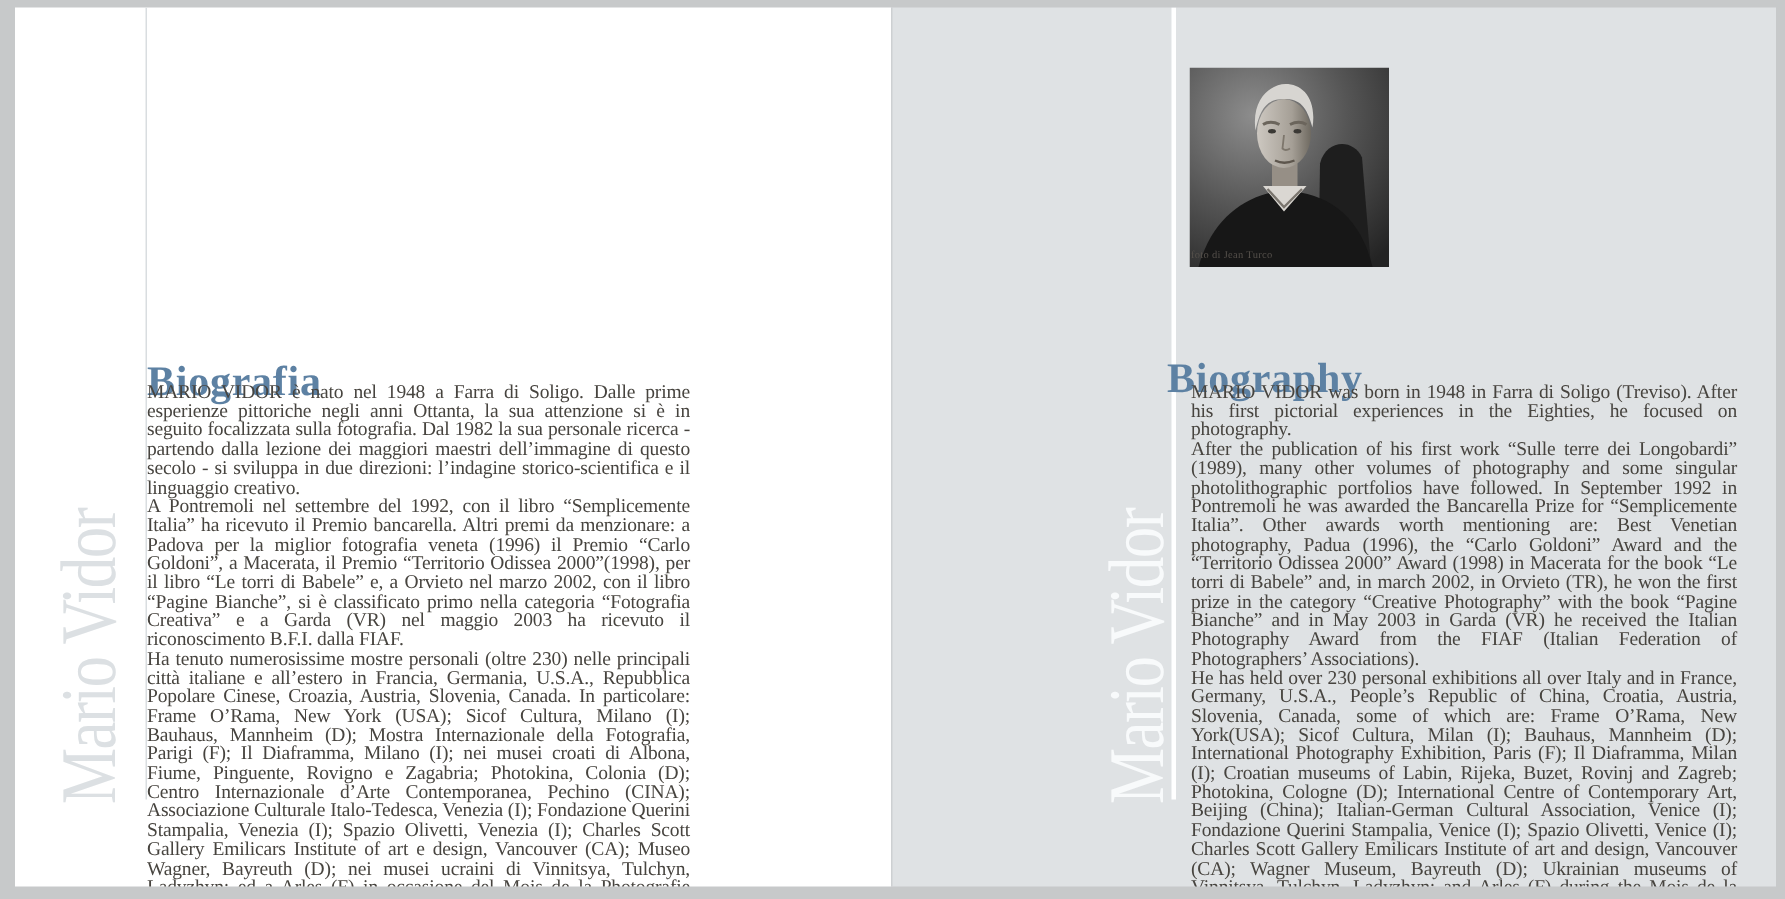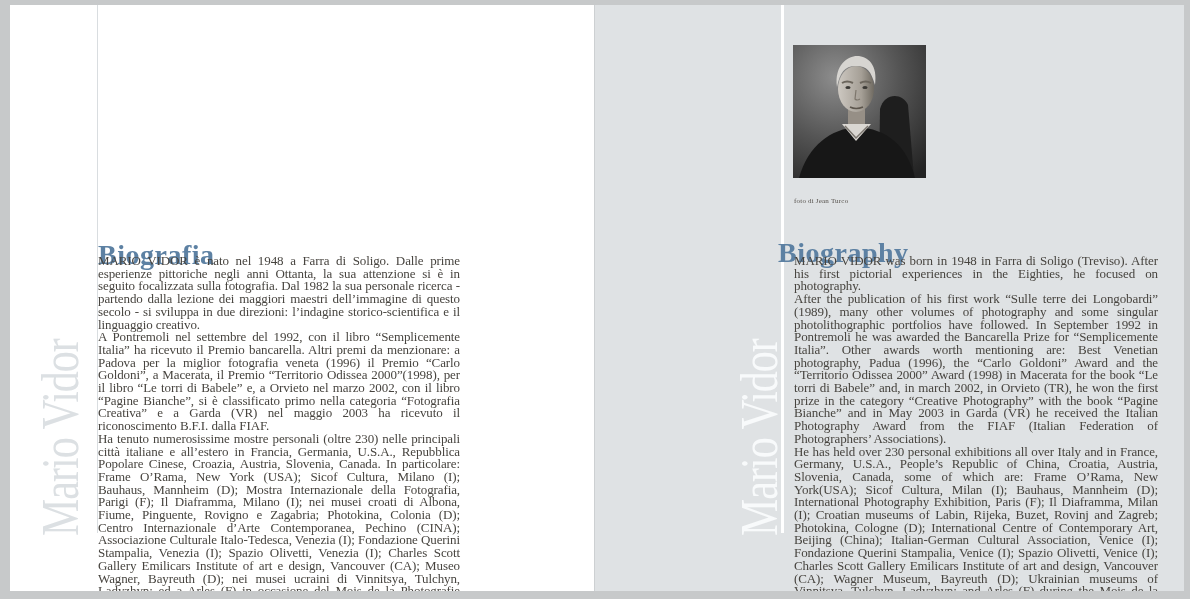--- a/index.html
+++ b/index.html
@@ -37,21 +37,21 @@
     font-size:13px;line-height:12.7px;letter-spacing:-0.1px;
     color:#47443f;text-align:justify;
   }
   .body-left{left:88px;width:362px;}
   .body-right{left:199px;width:364px;}
   .body-text p{margin:0;padding:0;}
 
   .photo{position:absolute;left:198px;top:40px;width:133px;height:133px;}
   .photo svg{display:block;width:133px;height:133px;}
   .photo-caption{
-    position:absolute;left:199px;top:192px;
+    position:absolute;left:199px;top:161px;
     font-size:7px;letter-spacing:0.2px;color:#55504b;
   }
 </style>
 </head>
 <body>
 
 <div class="spread">
 
   <div class="page page-left">
     <div class="vrule vrule-left"></div>

